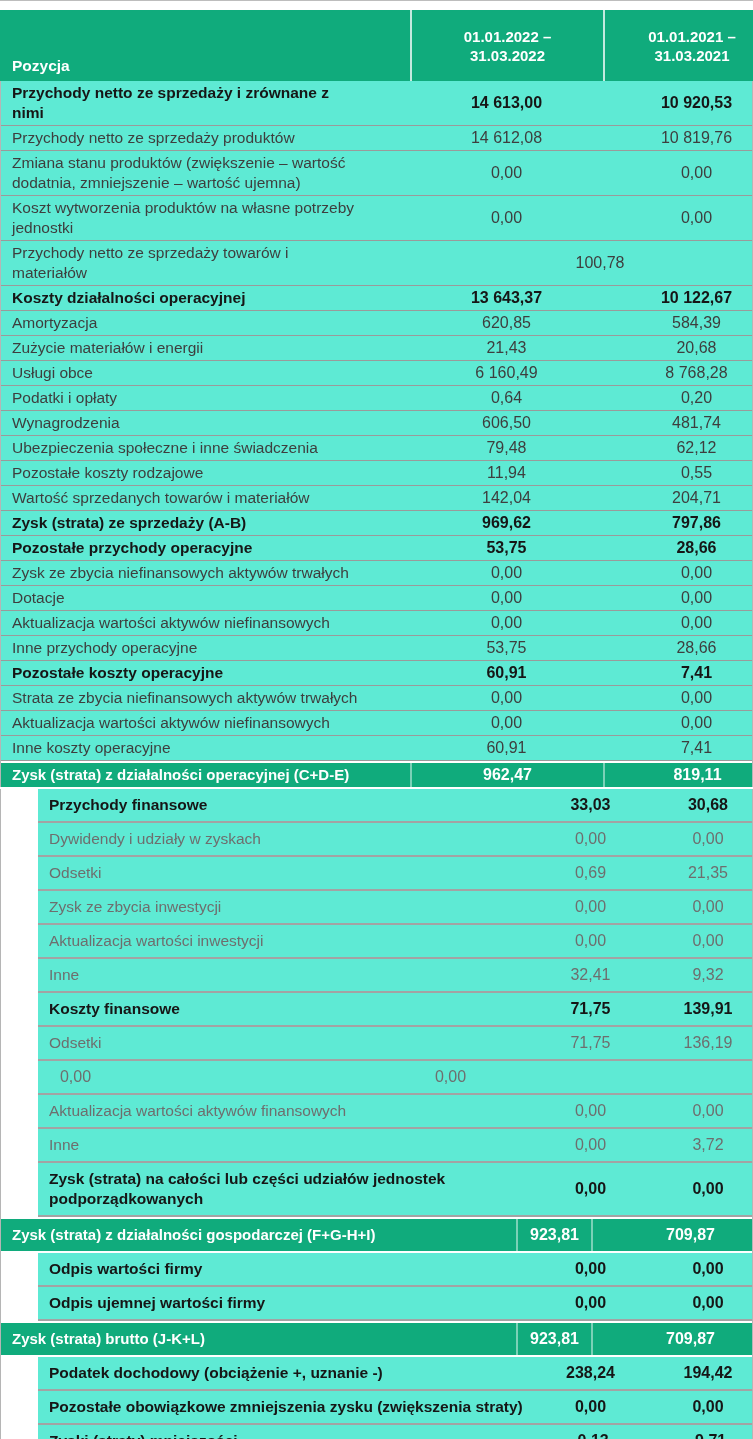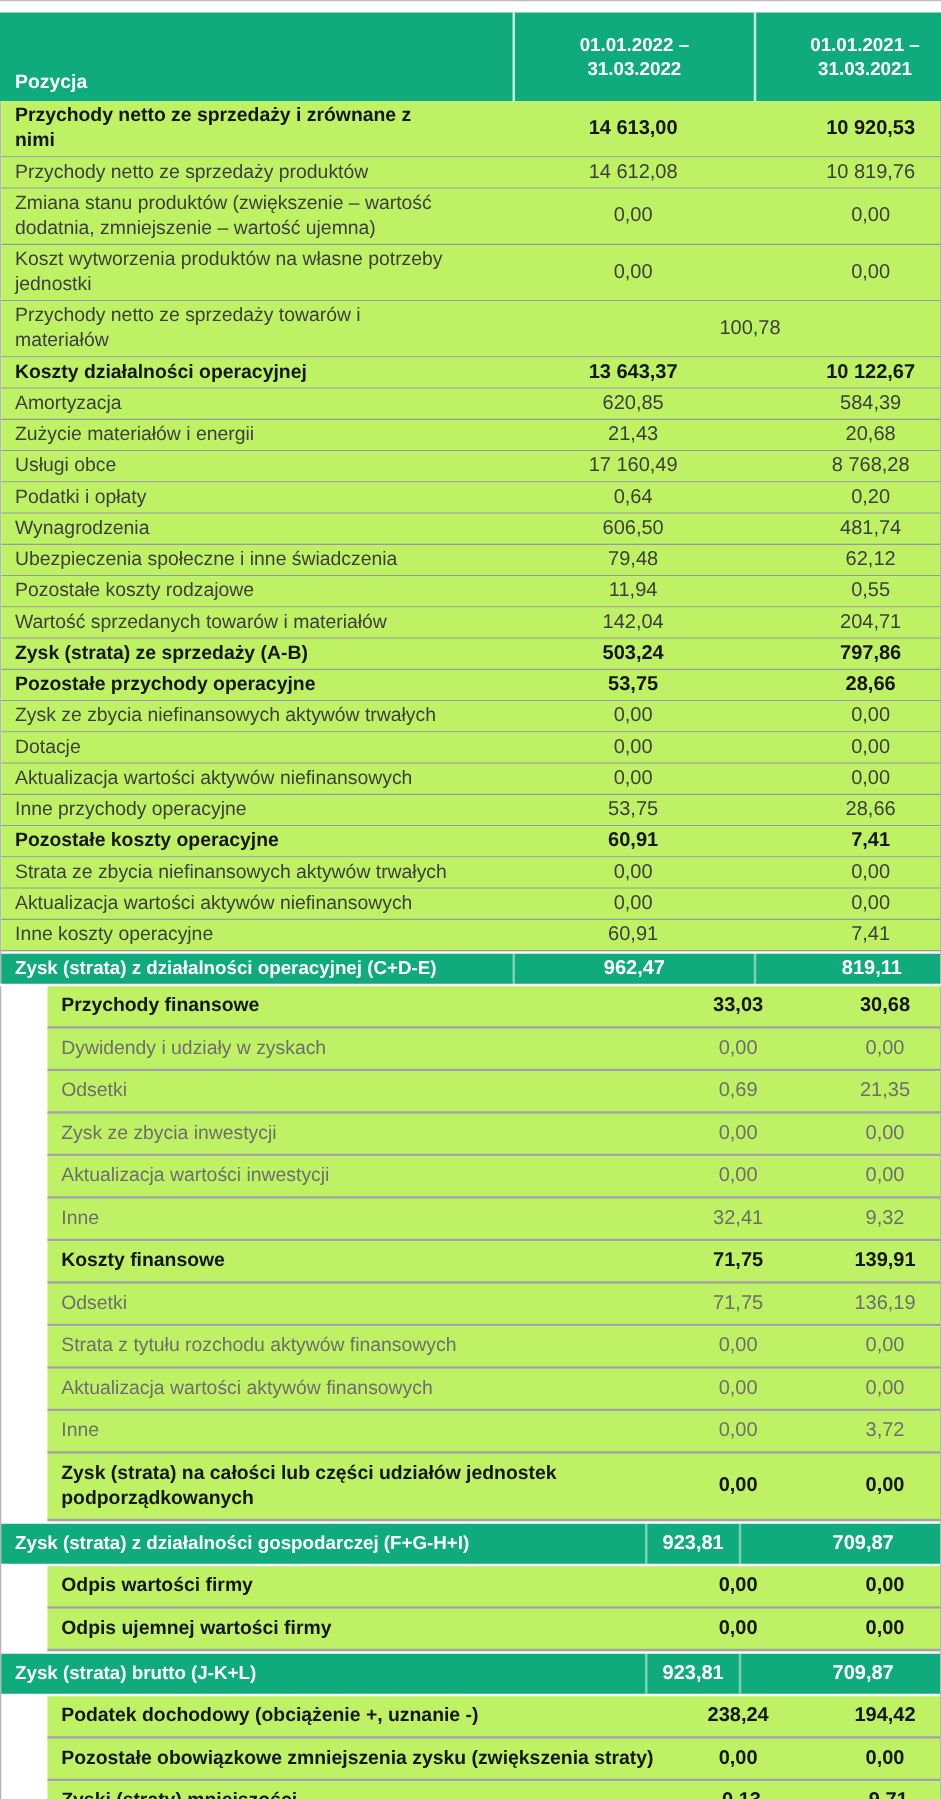--- a/index.html
+++ b/index.html
@@ -15,21 +15,21 @@
   .thead{display:flex;background:var(--green);color:#fff;font-weight:700;}
   .thead .cell{display:flex;align-items:center;box-sizing:border-box;}
   .th-label{flex:0 0 410px;padding:6px 8px 6px 12px;font-size:15.5px;margin-top:41px;}
   .th-val{justify-content:center;text-align:center;font-size:15px;line-height:19px;
           padding:5px 0;border-left:2px solid rgba(255,255,255,.75);white-space:pre-line;}
   .th-v1{flex:0 0 193px;}
   .th-v2{flex:1 1 auto;padding-left:30px;padding-right:4px;text-align:center;}
 
   
   .sec{border-left:1px solid #b5b5b5;border-right:1px solid #b5b5b5;}
-  .row{display:flex;align-items:center;background:#bef264;}
+  .row{display:flex;align-items:center;background:#5eead4;}
   .row .cell{box-sizing:border-box;}
   .row .label{font-size:15.5px;line-height:20px;padding:2px 46px 2px 11px;}
   .row .val{display:flex;justify-content:center;align-items:center;
             font-size:16px;line-height:20px;padding:2px 0;}
 
   
   .s1 .row{border-bottom:1px solid #9a9a9a;}
   .s1 .label{flex:0 0 409px;}
   .s1 .v1{flex:0 0 193px;}
   .s1 .v2{flex:1 1 auto;padding-left:44px;padding-right:6px;}
@@ -98,21 +98,21 @@
         <div class="cell val v1">620,85</div>
         <div class="cell val v2">584,39</div>
       </div>
       <div class="row item">
         <div class="cell label">Zużycie materiałów i energii</div>
         <div class="cell val v1">21,43</div>
         <div class="cell val v2">20,68</div>
       </div>
       <div class="row item">
         <div class="cell label">Usługi obce</div>
-        <div class="cell val v1">17 160,49</div>
+        <div class="cell val v1">6 160,49</div>
         <div class="cell val v2">8 768,28</div>
       </div>
       <div class="row item">
         <div class="cell label">Podatki i opłaty</div>
         <div class="cell val v1">0,64</div>
         <div class="cell val v2">0,20</div>
       </div>
       <div class="row item">
         <div class="cell label">Wynagrodzenia</div>
         <div class="cell val v1">606,50</div>
@@ -128,21 +128,21 @@
         <div class="cell val v1">11,94</div>
         <div class="cell val v2">0,55</div>
       </div>
       <div class="row item">
         <div class="cell label">Wartość sprzedanych towarów i materiałów</div>
         <div class="cell val v1">142,04</div>
         <div class="cell val v2">204,71</div>
       </div>
       <div class="row section-header">
         <div class="cell label">Zysk (strata) ze sprzedaży (A-B)</div>
-        <div class="cell val v1">503,24</div>
+        <div class="cell val v1">969,62</div>
         <div class="cell val v2">797,86</div>
       </div>
       <div class="row section-header">
         <div class="cell label">Pozostałe przychody operacyjne</div>
         <div class="cell val v1">53,75</div>
         <div class="cell val v2">28,66</div>
       </div>
       <div class="row item">
         <div class="cell label">Zysk ze zbycia niefinansowych aktywów trwałych</div>
         <div class="cell val v1">0,00</div>
@@ -224,21 +224,20 @@
         <div class="cell label">Koszty finansowe</div>
         <div class="cell val v1">71,75</div>
         <div class="cell val v2">139,91</div>
       </div>
       <div class="row item-muted">
         <div class="cell label">Odsetki</div>
         <div class="cell val v1">71,75</div>
         <div class="cell val v2">136,19</div>
       </div>
       <div class="row item-muted">
-        <div class="cell label">Strata z tytułu rozchodu aktywów finansowych</div>
         <div class="cell val v1">0,00</div>
         <div class="cell val v2">0,00</div>
       </div>
       <div class="row item-muted">
         <div class="cell label">Aktualizacja wartości aktywów finansowych</div>
         <div class="cell val v1">0,00</div>
         <div class="cell val v2">0,00</div>
       </div>
       <div class="row item-muted">
         <div class="cell label">Inne</div>

